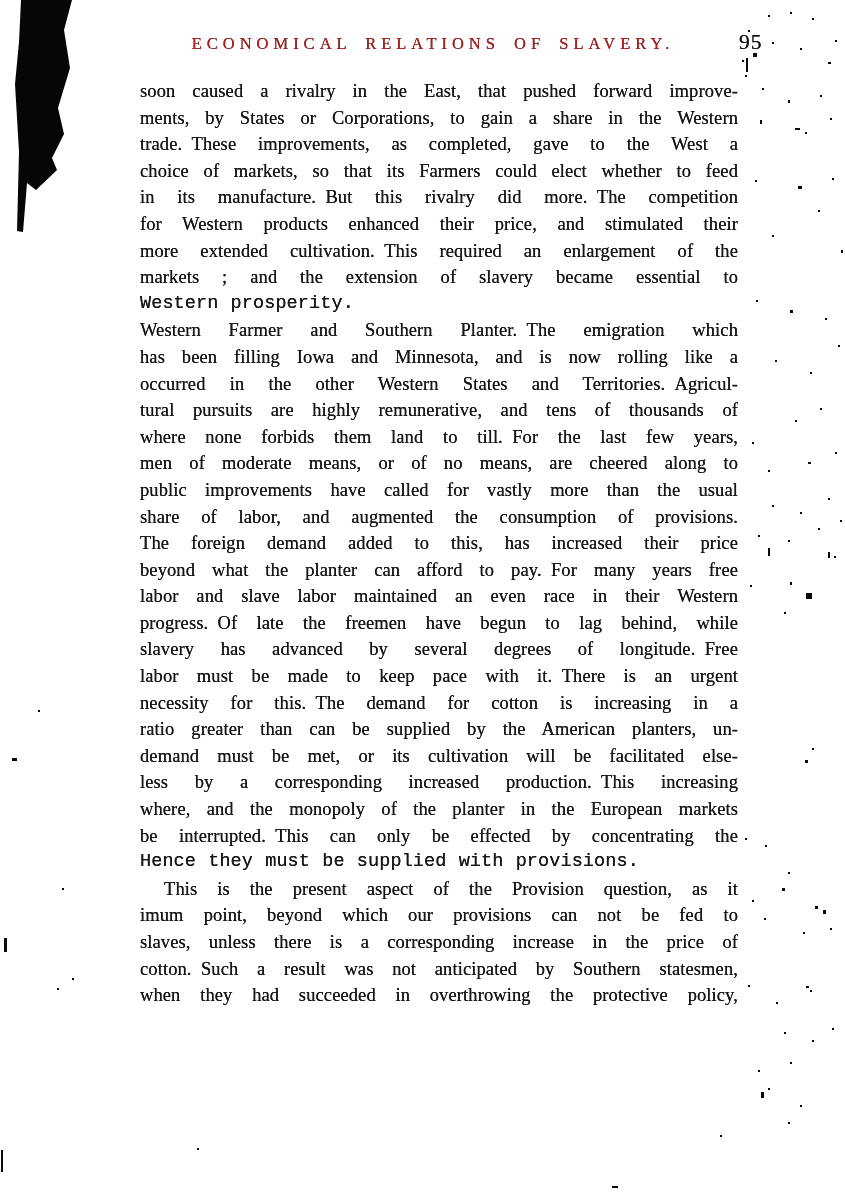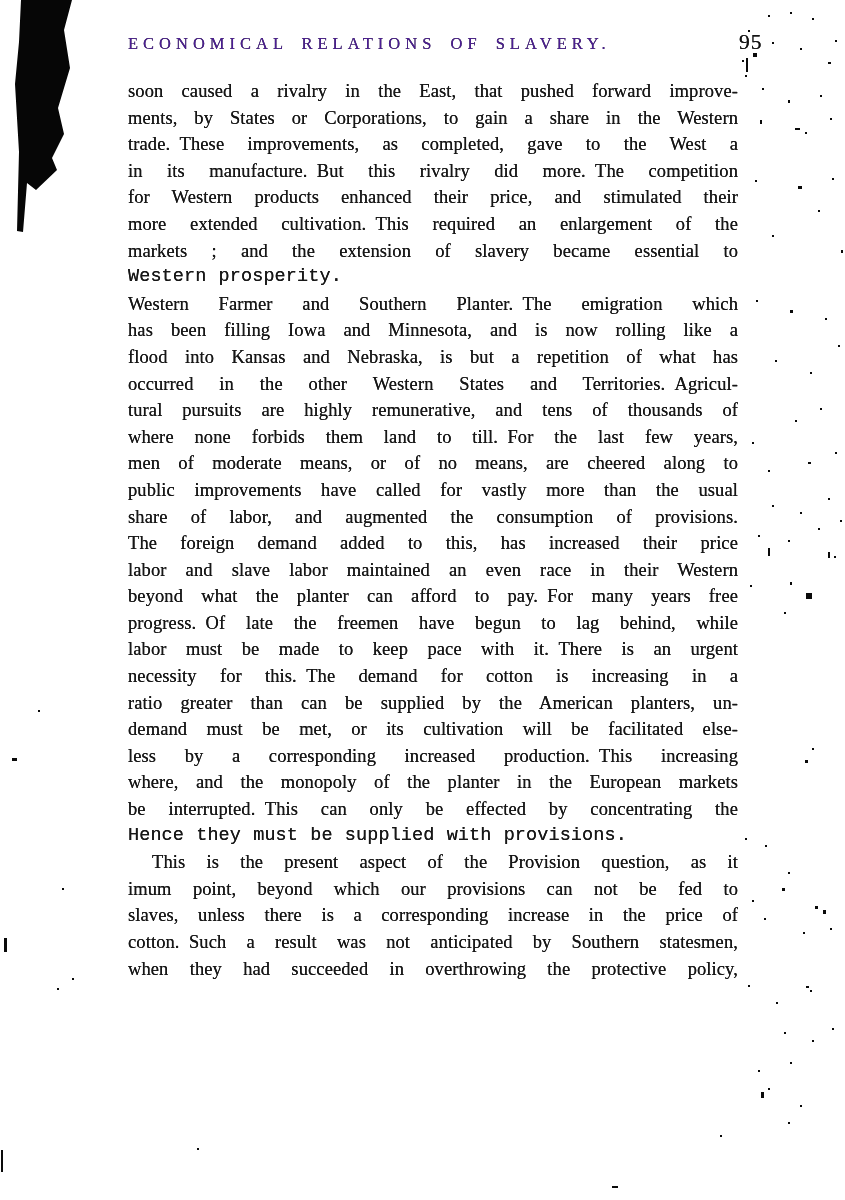--- a/index.html
+++ b/index.html
@@ -22,26 +22,26 @@
     background: #060606;
     filter: blur(0.5px);
     clip-path: polygon(
       21px 0, 72px 0, 64px 30px, 70px 68px, 58px 108px, 64px 134px,
       52px 158px, 57px 170px, 36px 190px, 27px 183px, 23px 232px,
       17px 231px, 19px 152px, 15px 84px, 19px 42px
     );
   }
   .running-head {
     position: absolute; top: 34px; left: 128px; width: 610px;
-    text-align: left;
+    text-align: center;
     font-size: 16.5px;
     letter-spacing: 5px;
     word-spacing: 5px;
     white-space: nowrap;
-    color: #4c1d95;
+    color: #b91c1c;
     text-shadow: 0 0 0.4px rgba(0,0,0,0.85);
   }
   .page-number {
     position: absolute; top: 30px; left: 739px;
     font-size: 21.5px;
     letter-spacing: 1px;
     color: #141414;
     text-shadow: 0 0 0.4px rgba(0,0,0,0.85);
   }
   .body-text {
@@ -51,20 +51,21 @@
     letter-spacing: 0.1px;
     word-spacing: 1px;
     color: #171717;
     text-shadow: 0 0 0.45px rgba(0,0,0,0.9);
   }
   .line {
     height: 26.6px;
     text-align: justify;
     text-align-last: justify;
     white-space: nowrap;
+    margin-left: 12px;
   }
   .line.para-end { text-align-last: left; font-family: Liberation Mono, monospace; }
   .line.indent { text-indent: 24px; }
   .speck { position: absolute; background: #0a0a0a; }
 </style>
 </head>
 <body>
 
 <div class="page">
   <div class="blob"></div>
@@ -72,38 +73,39 @@
   <div class="running-head">
     <span>ECONOMICAL RELATIONS OF SLAVERY.</span>
   </div>
 
   <div class="page-number">95</div>
 
   <div class="body-text">
       <div class="line">soon caused a rivalry in the East, that pushed forward improve-</div>
       <div class="line">ments, by States or Corporations, to gain a share in the Western</div>
       <div class="line">trade. These improvements, as completed, gave to the West a</div>
+      <div class="line">choice of markets, so that its Farmers could elect whether to feed</div>
       <div class="line">in its manufacture. But this rivalry did more. The competition</div>
       <div class="line">for Western products enhanced their price, and stimulated their</div>
       <div class="line">more extended cultivation. This required an enlargement of the</div>
       <div class="line">markets ; and the extension of slavery became essential to</div>
       <div class="line para-end">Western prosperity.</div>
       <div class="line">Western Farmer and Southern Planter. The emigration which</div>
       <div class="line">has been filling Iowa and Minnesota, and is now rolling like a</div>
-      <div class="line">flood into Kansas and Nebraska, is but a repetition of what has</div>
       <div class="line">occurred in the other Western States and Territories. Agricul-</div>
       <div class="line">tural pursuits are highly remunerative, and tens of thousands of</div>
       <div class="line">where none forbids them land to till. For the last few years,</div>
       <div class="line">men of moderate means, or of no means, are cheered along to</div>
       <div class="line">public improvements have called for vastly more than the usual</div>
       <div class="line">share of labor, and augmented the consumption of provisions.</div>
       <div class="line">The foreign demand added to this, has increased their price</div>
+      <div class="line">beyond what the planter can afford to pay. For many years free</div>
       <div class="line">labor and slave labor maintained an even race in their Western</div>
-      <div class="line">beyond what the planter can afford to pay. For many years free</div>
       <div class="line">progress. Of late the freemen have begun to lag behind, while</div>
+      <div class="line">slavery has advanced by several degrees of longitude. Free</div>
       <div class="line">labor must be made to keep pace with it. There is an urgent</div>
       <div class="line">necessity for this. The demand for cotton is increasing in a</div>
       <div class="line">ratio greater than can be supplied by the American planters, un-</div>
       <div class="line">demand must be met, or its cultivation will be facilitated else-</div>
       <div class="line">less by a corresponding increased production. This increasing</div>
       <div class="line">where, and the monopoly of the planter in the European markets</div>
       <div class="line">be interrupted. This can only be effected by concentrating the</div>
       <div class="line para-end">Hence they must be supplied with provisions.</div>
       <div class="line indent">This is the present aspect of the Provision question, as it</div>
       <div class="line">imum point, beyond which our provisions can not be fed to</div>

